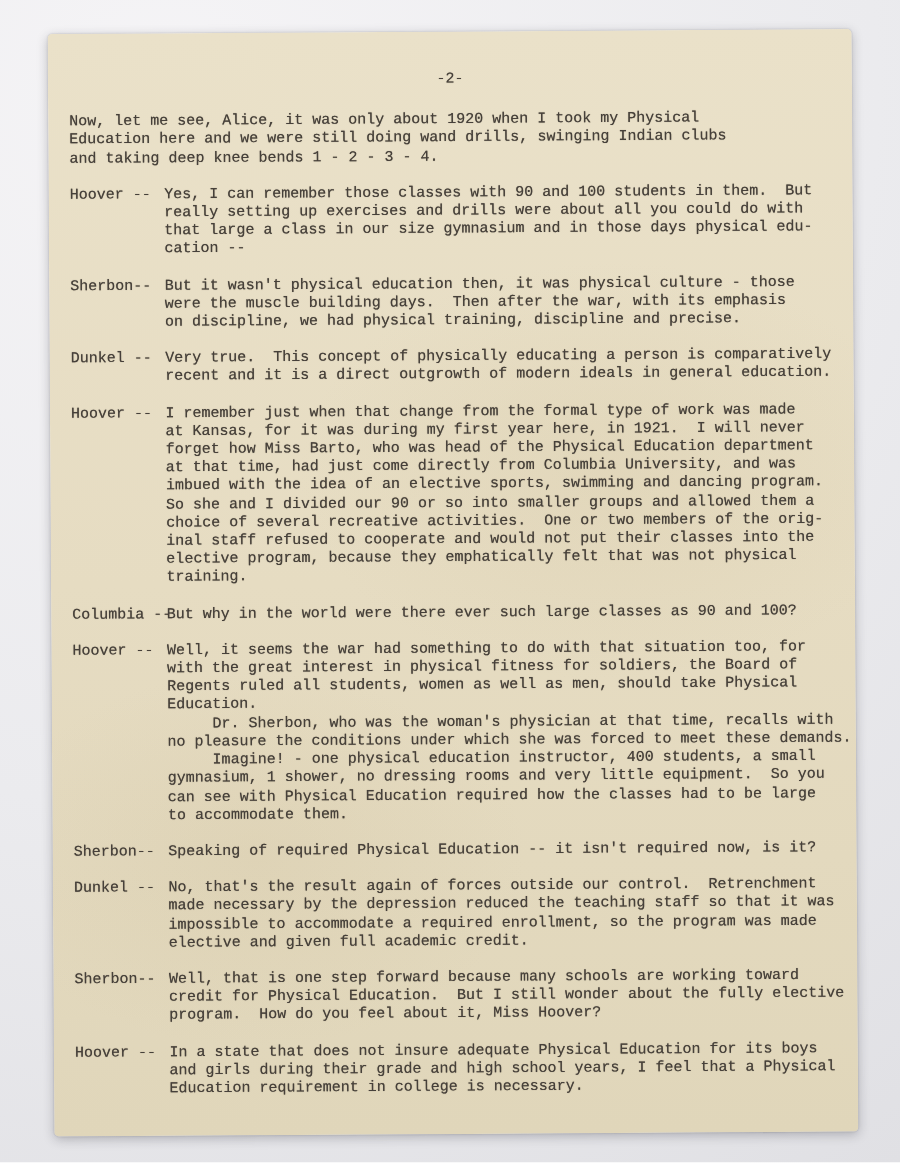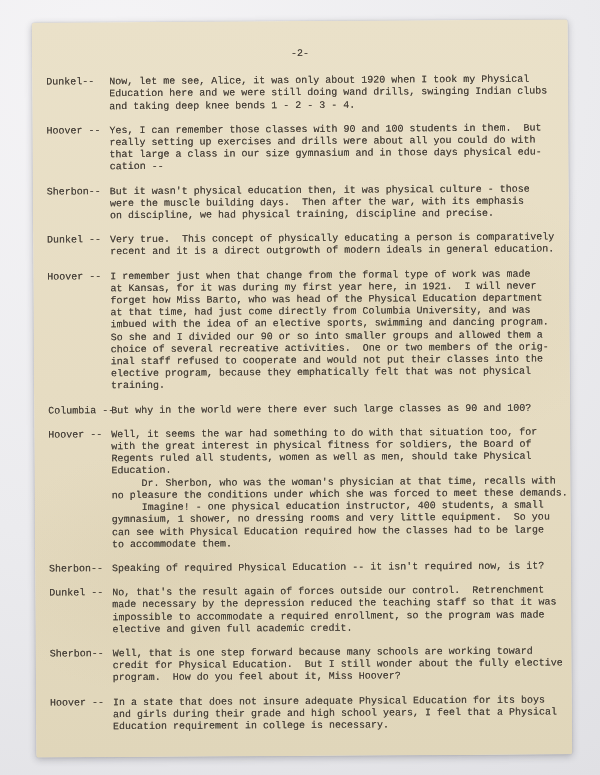--- a/index.html
+++ b/index.html
@@ -50,21 +50,20 @@
   }
 </style>
 </head>
 <body>
 
 <div class="scene">
   <div class="page">
     <div class="page-number">-2-</div>
     <div>
   <div class="entry">
-    <div class="speaker">Dunkel--</div>
     <div class="text">Now, let me see, Alice, it was only about 1920 when I took my Physical
 Education here and we were still doing wand drills, swinging Indian clubs
 and taking deep knee bends 1 - 2 - 3 - 4.</div>
   </div>
 
   <div class="entry">
     <div class="speaker">Hoover --</div>
     <div class="text">Yes, I can remember those classes with 90 and 100 students in them.  But
 really setting up exercises and drills were about all you could do with
 that large a class in our size gymnasium and in those days physical edu-

